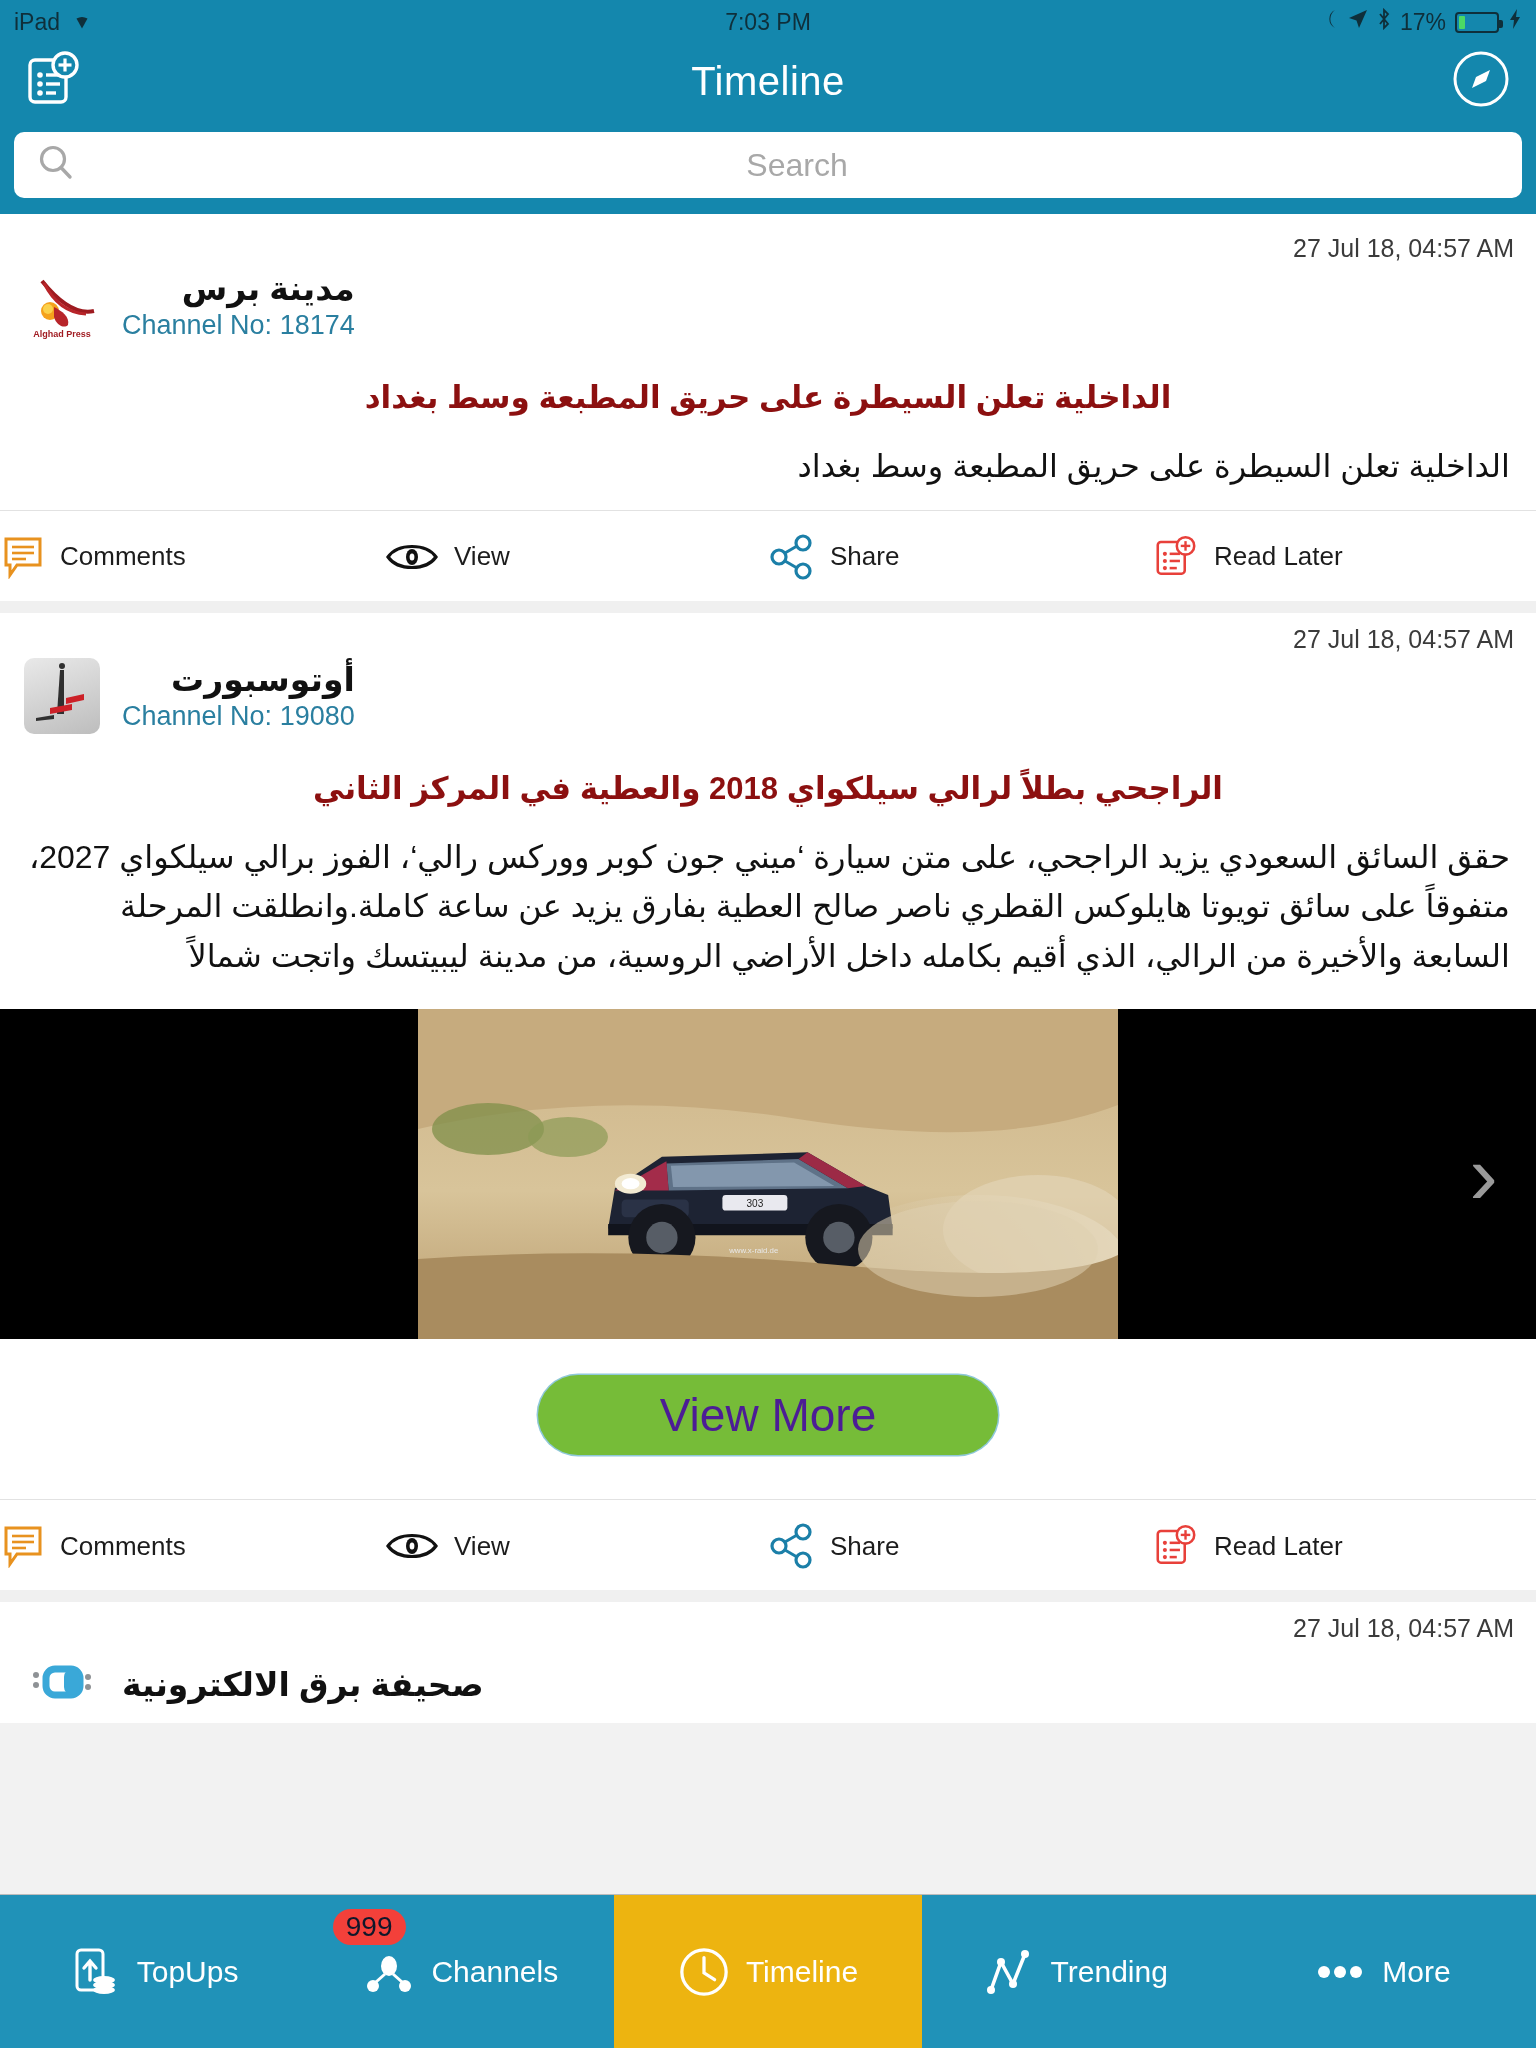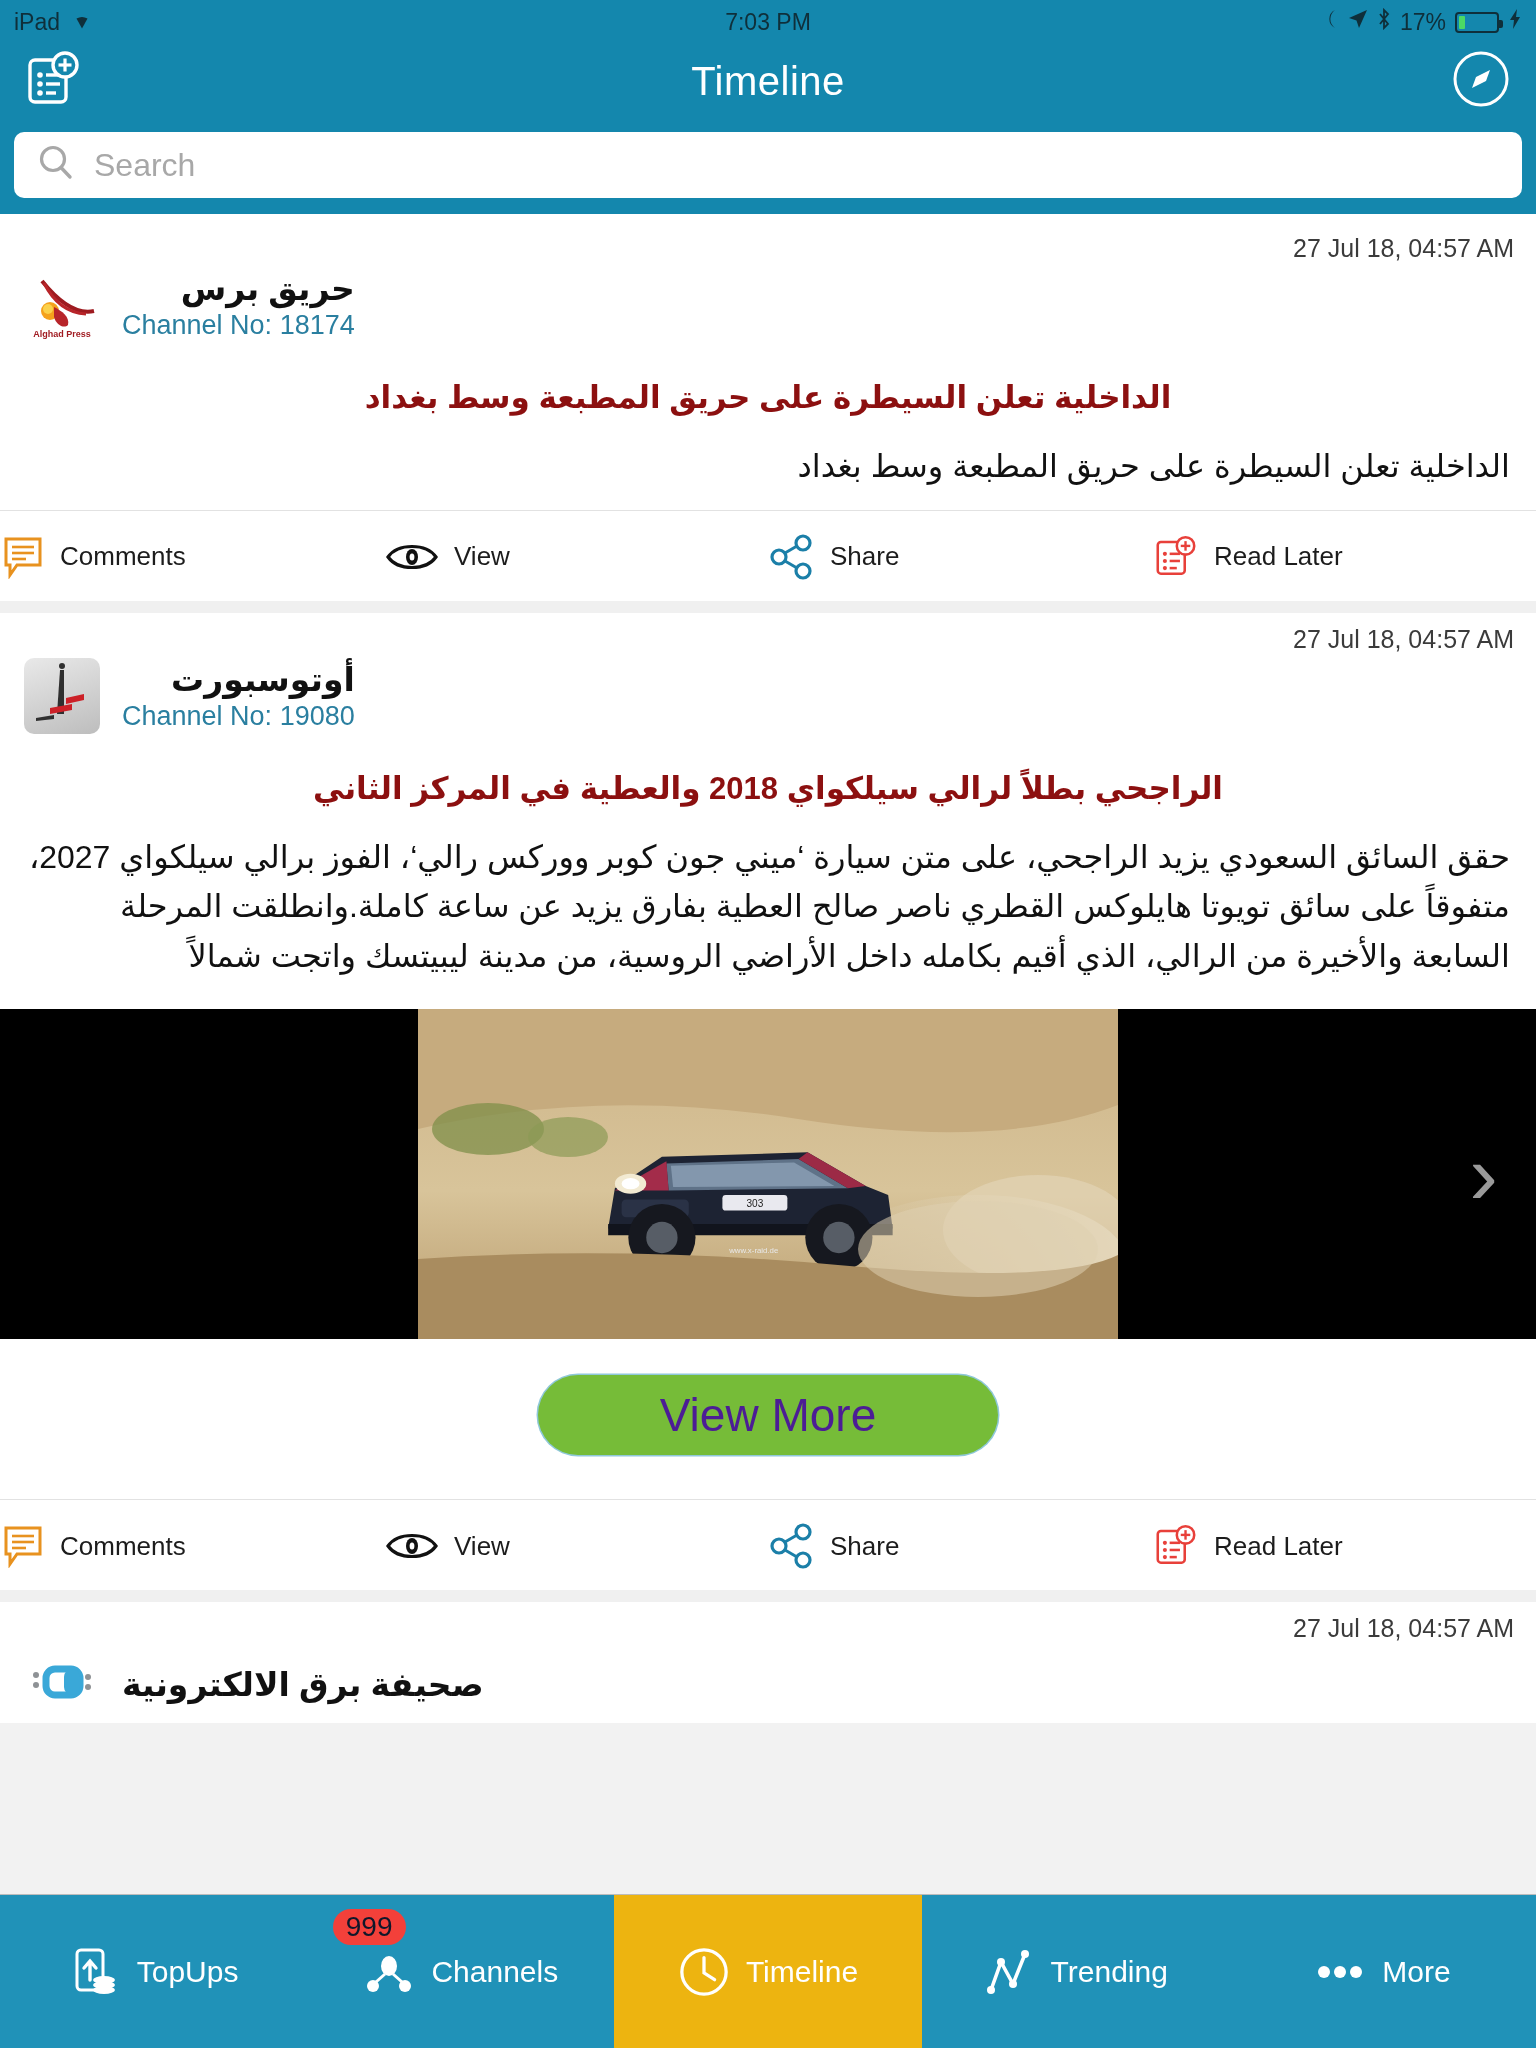--- a/index.html
+++ b/index.html
@@ -46,21 +46,21 @@
   .nav-right { position:absolute; right:26px; top:50%; transform:translateY(-50%); }
 
   
   .searchwrap { background:#1487ad; padding: 6px 14px 16px; }
   .searchbar {
     height: 66px; background:#fff; border-radius:10px;
     display:flex; align-items:center; padding: 0 22px; gap:18px;
   }
   .search-input {
     border:0; outline:0; font-size:32px; color:#333;
-    font-family:"Liberation Sans", sans-serif; width:100%; background:transparent;
+    font-family:"Liberation Sans", sans-serif; width:100%; background:transparent;text-align:center;
   }
   .search-input::placeholder { color:#a8a8a8; }
 
   
   .feed { position:absolute; top:222px; bottom:118px; left:0; right:0; overflow:hidden; background:#f2f2f2;}
   .post { background:#ffffff; position:relative; }
   .post + .post { border-top: 12px solid #f0f0f0; }
 
   .post-time {
     text-align:right; font-size:25px; color:#3b3b3b;
@@ -216,21 +216,21 @@
           <svg width="76" height="76" viewBox="0 0 76 76">
             <path d="M18 14 C34 34 52 48 70 44" stroke="#9e1b20" stroke-width="4" fill="none"></path>
             <path d="M20 16 C30 36 44 46 62 47" stroke="#b8252a" stroke-width="3" fill="none"></path>
             <circle cx="26" cy="44" r="9" fill="#f5a11c"></circle>
             <circle cx="24" cy="42" r="5" fill="#fbd14b"></circle>
             <path d="M30 40 C38 44 46 50 44 58 C40 62 32 58 30 50" fill="#b8252a"></path>
             <text x="38" y="70" font-size="9" fill="#a11c22" text-anchor="middle" font-family="Liberation Sans, sans-serif" font-weight="bold">Alghad Press</text>
           </svg>
         </div>
         <div class="chan-meta">
-          <div class="chan-name">حريق برس</div>
+          <div class="chan-name">مدينة برس</div>
           <div class="chan-no">
             <span>Channel No:</span>
             <b>18174</b>
           </div>
         </div>
       </div>
       <div class="post-headline">الداخلية تعلن السيطرة على حريق المطبعة وسط بغداد</div>
       <div class="post-body">الداخلية تعلن السيطرة على حريق المطبعة وسط بغداد</div>
 
       <div class="actions">

